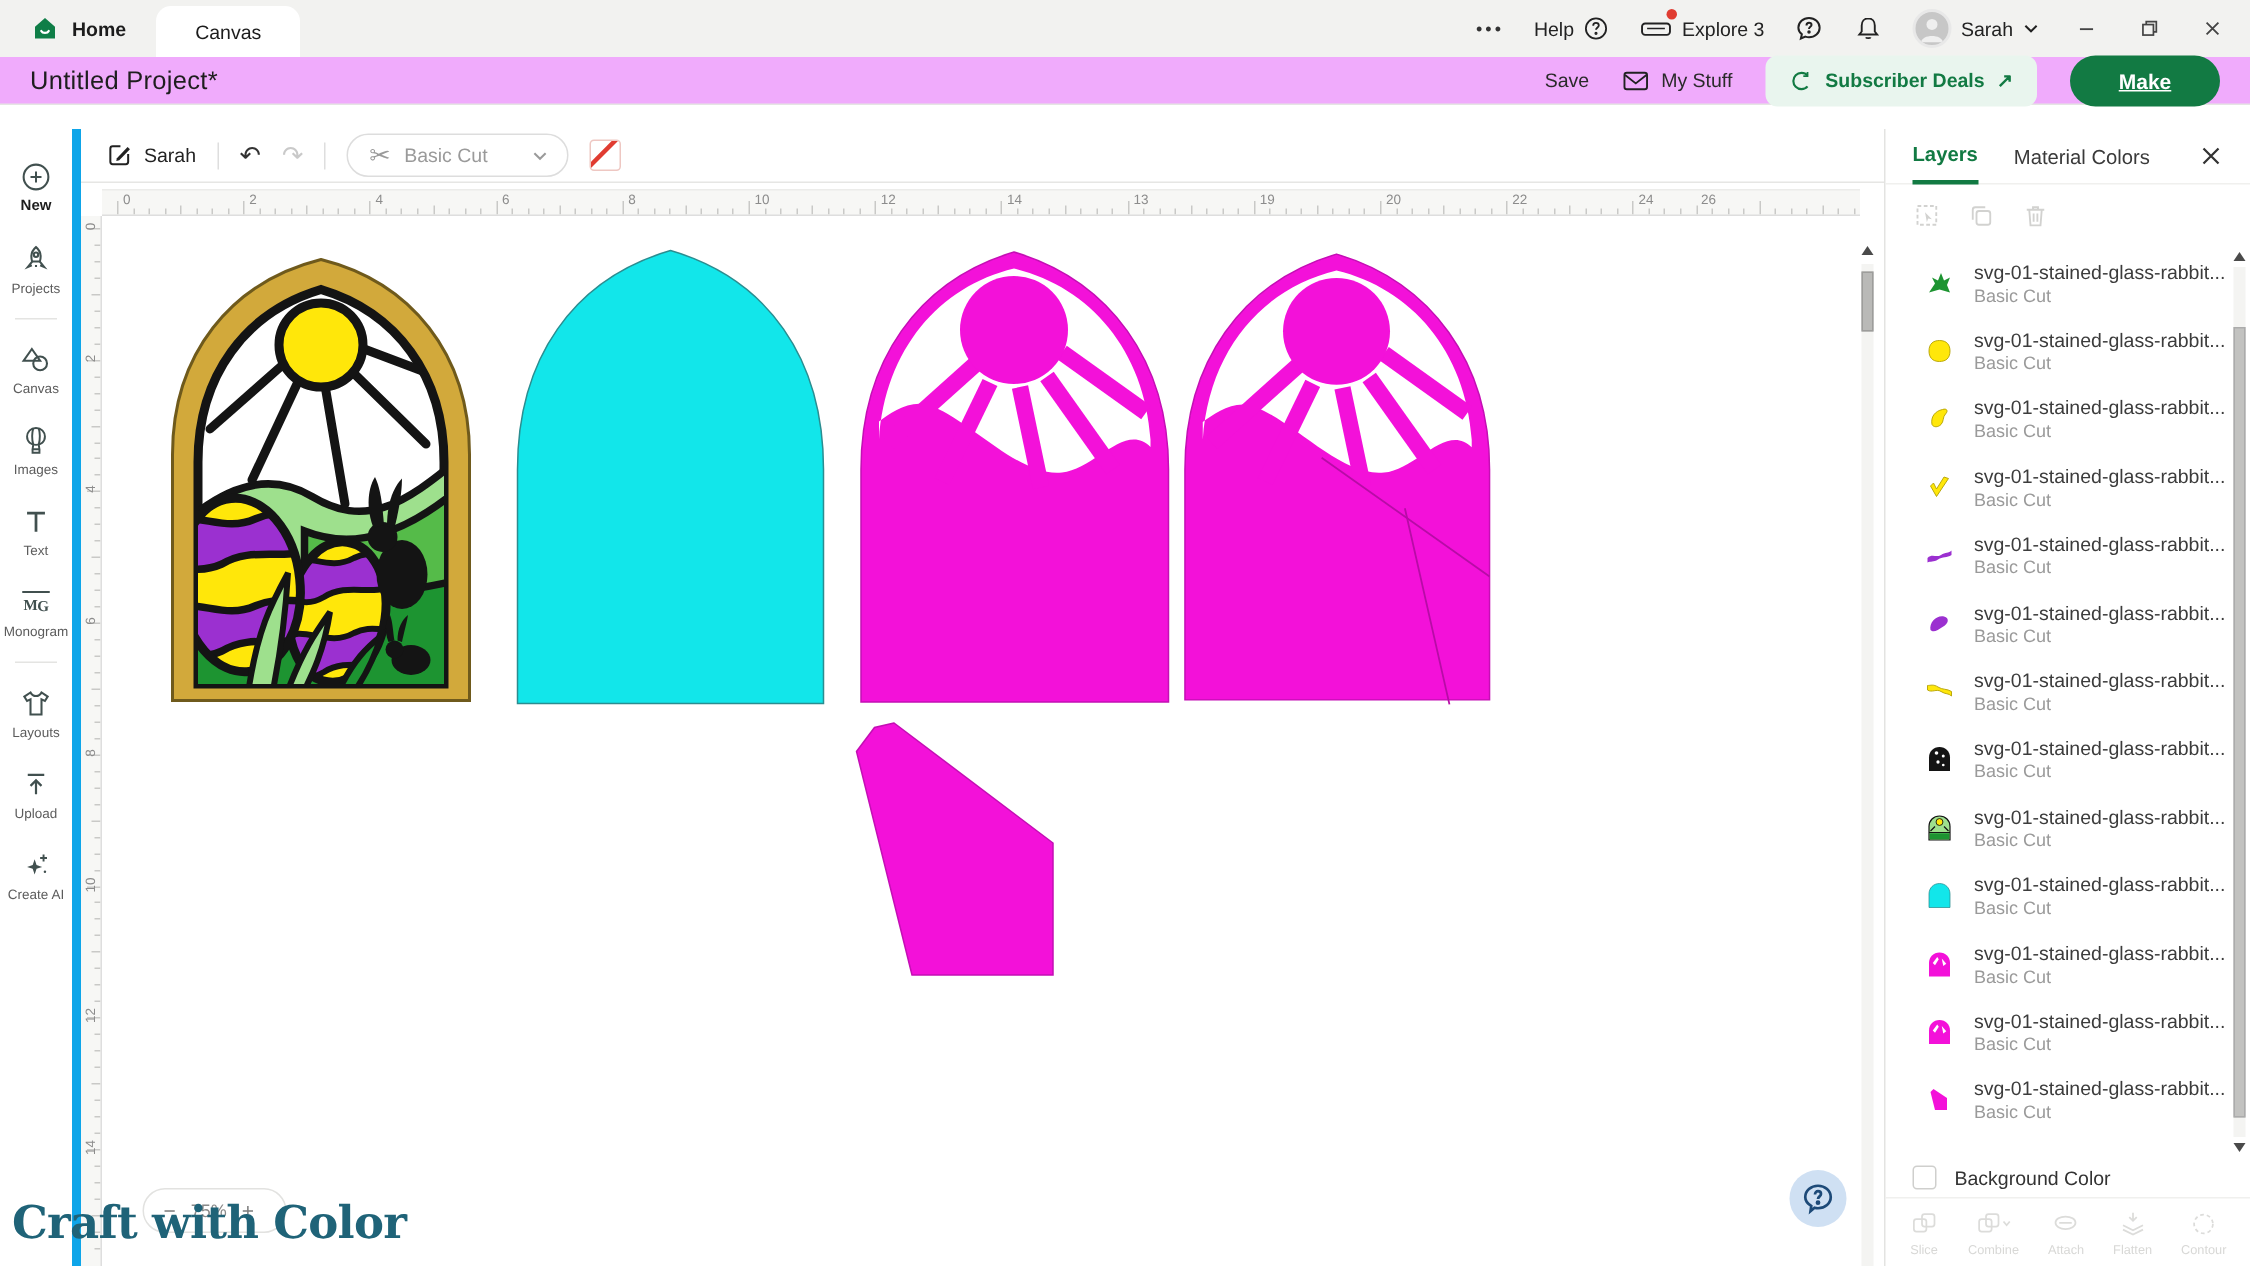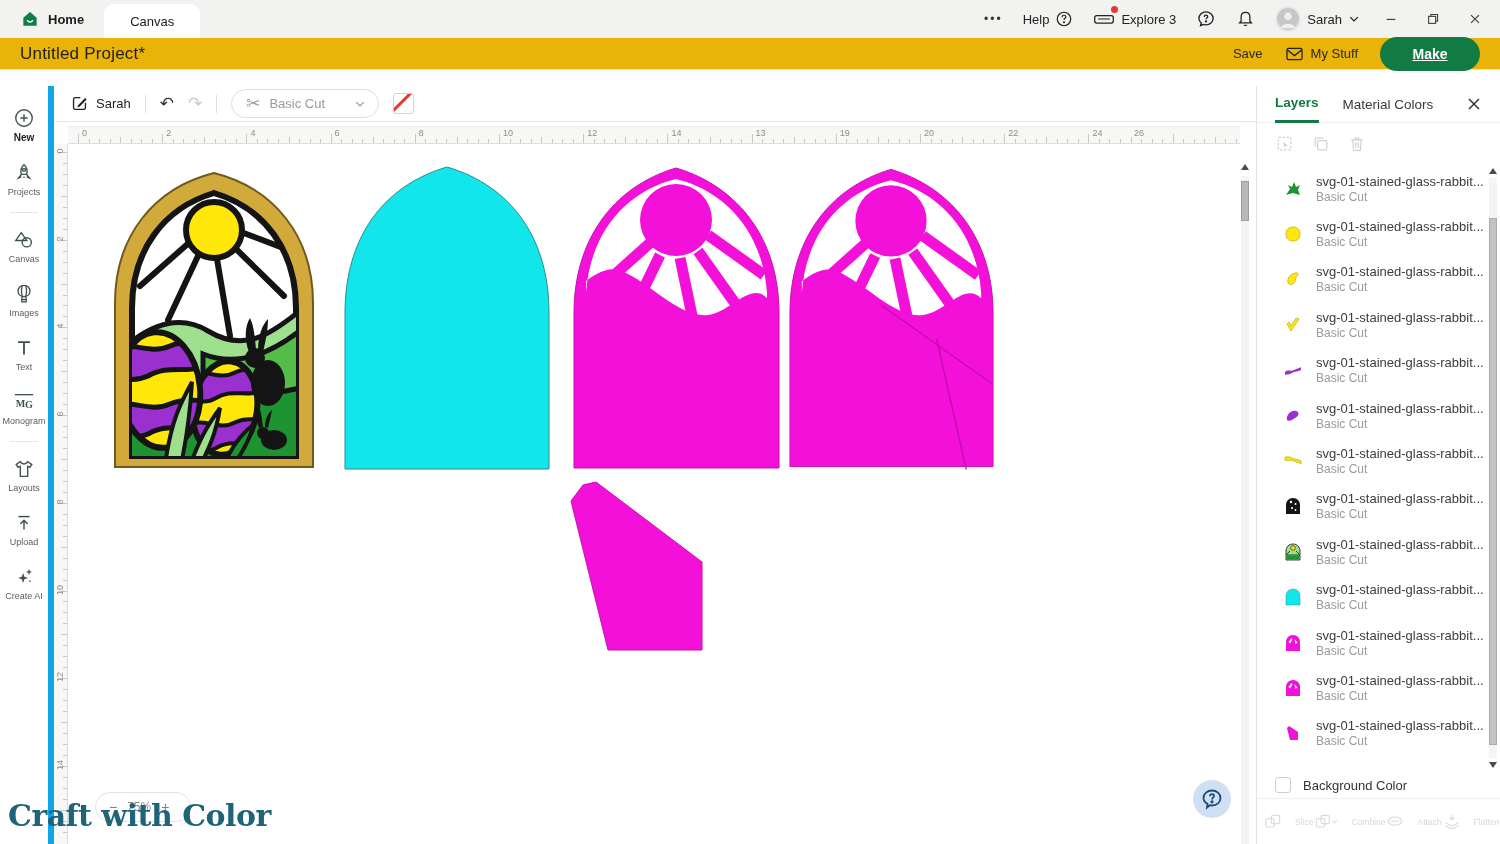--- a/index.html
+++ b/index.html
@@ -22,21 +22,21 @@
   .dots { letter-spacing:2px; color:#333; font-size:12px; }
   .explore-wrap { position:relative; }
   .red-dot { position:absolute; right:-3px; top:-4px; width:7px; height:7px;
     border-radius:50%; background:var(--accent-red); }
   .avatar { width:26px; height:26px; border-radius:50%; background:#c7c7c7;
     border:2px solid #e8e8e8; display:flex; align-items:flex-end; justify-content:center; overflow:hidden; }
   .wc { color:#444; display:flex; align-items:center; padding:0 4px; }
 
   
   .header { position:absolute; left:0; top:38px; width:1500px; height:32px;
-    background:#eab308; display:flex; align-items:center; padding:0 20px;
+    background:#f0abfc; display:flex; align-items:center; padding:0 20px;
     border-bottom:1px solid #e5e5e3; }
   .project-title { font-size:17px; color:#1e1e1e; letter-spacing:.2px; }
   .header-right { margin-left:auto; display:flex; align-items:center; gap:22px; }
   .hr-link { font-size:13px; color:#2a2a2a; display:flex; align-items:center; gap:7px; }
   .deals-pill { display:flex; align-items:center; gap:8px; background:#e9f5ee;
     color:var(--brand-green); font-size:13px; font-weight:700; padding:9px 16px;
     border-radius:8px; }
   .make-btn { width:100px; height:34px; border:none; border-radius:17px;
     background:var(--brand-green); color:#fff; font-size:14px; font-weight:700;
     font-family:inherit;text-decoration:underline; }
@@ -126,21 +126,21 @@
   .lp-scroll { position:absolute; right:2px; top:80px; width:9px; height:604px; }
   .lp-scroll .track { position:absolute; left:0; top:12px; bottom:12px; width:8px; background:#f4f4f2; }
   .lp-scroll .thumb { position:absolute; left:0; top:52px; width:8px; height:527px;
     background:#c2c2c0; border:1px solid #ababab; }
   .lp-bg { position:absolute; left:0; top:686px; width:100%; height:26px;
     display:flex; align-items:center; gap:12px; padding:0 18px; }
   .checkbox { width:16px; height:16px; border:1px solid #cfcfcd; border-radius:3px; background:#fff; }
   .lp-bg .lab { font-size:13px; color:#333; }
   .lp-bottom { position:absolute; left:0; top:712px; width:100%; height:46px;
     border-top:1px solid #f0f0ee; display:flex; align-items:center; justify-content:space-around; padding:0 6px; }
-  .lpb-item { display:flex; flex-direction:row; align-items:center; gap:12px; }
+  .lpb-item { display:flex; flex-direction:column; align-items:center; gap:2px; }
   .lpb-item svg { stroke:#dcdcda; }
   .lpb-item .lab { font-size:8.5px; color:#d8d8d6; }
 
   svg { display:block; }
 </style>
 </head>
 <body>
 
 <div class="app">
 
@@ -232,20 +232,30 @@
     <div class="header-right">
       <span class="hr-link">Save</span>
       <span class="hr-link">
         <span>
           <svg width="19" height="16" viewBox="0 0 24 20" fill="none" stroke="#222" stroke-width="1.6">
               <rect x="2.5" y="3" width="19" height="14" rx="2"></rect>
               <path d="M3,5 L12,12 L21,5"></path>
             </svg>
         </span>
         <span>My Stuff</span>
+      </span>
+      <span class="deals-pill">
+        <span>
+          <svg width="16" height="16" viewBox="0 0 20 20" fill="none" stroke="#127a43" stroke-width="1.8">
+              <path d="M15,5.5 C13.8,4 12,3.2 10,3.2 C6.2,3.2 3.2,6.2 3.2,10 C3.2,13.8 6.2,16.8 10,16.8 C12,16.8 13.8,16 15,14.5"></path>
+              <path d="M15,2.5 V6 H11.5" stroke-width="1.5"></path>
+            </svg>
+        </span>
+        <span>Subscriber Deals</span>
+        <span>↗</span>
       </span>
       <button class="make-btn">Make</button>
     </div>
   </div>
 
   <div class="sidebar">
       <div class="sb-item first">
         <span>
           <svg width="22" height="22" viewBox="0 0 24 24" fill="none" stroke-width="1.5">
             <circle cx="12" cy="12" r="9"></circle>

